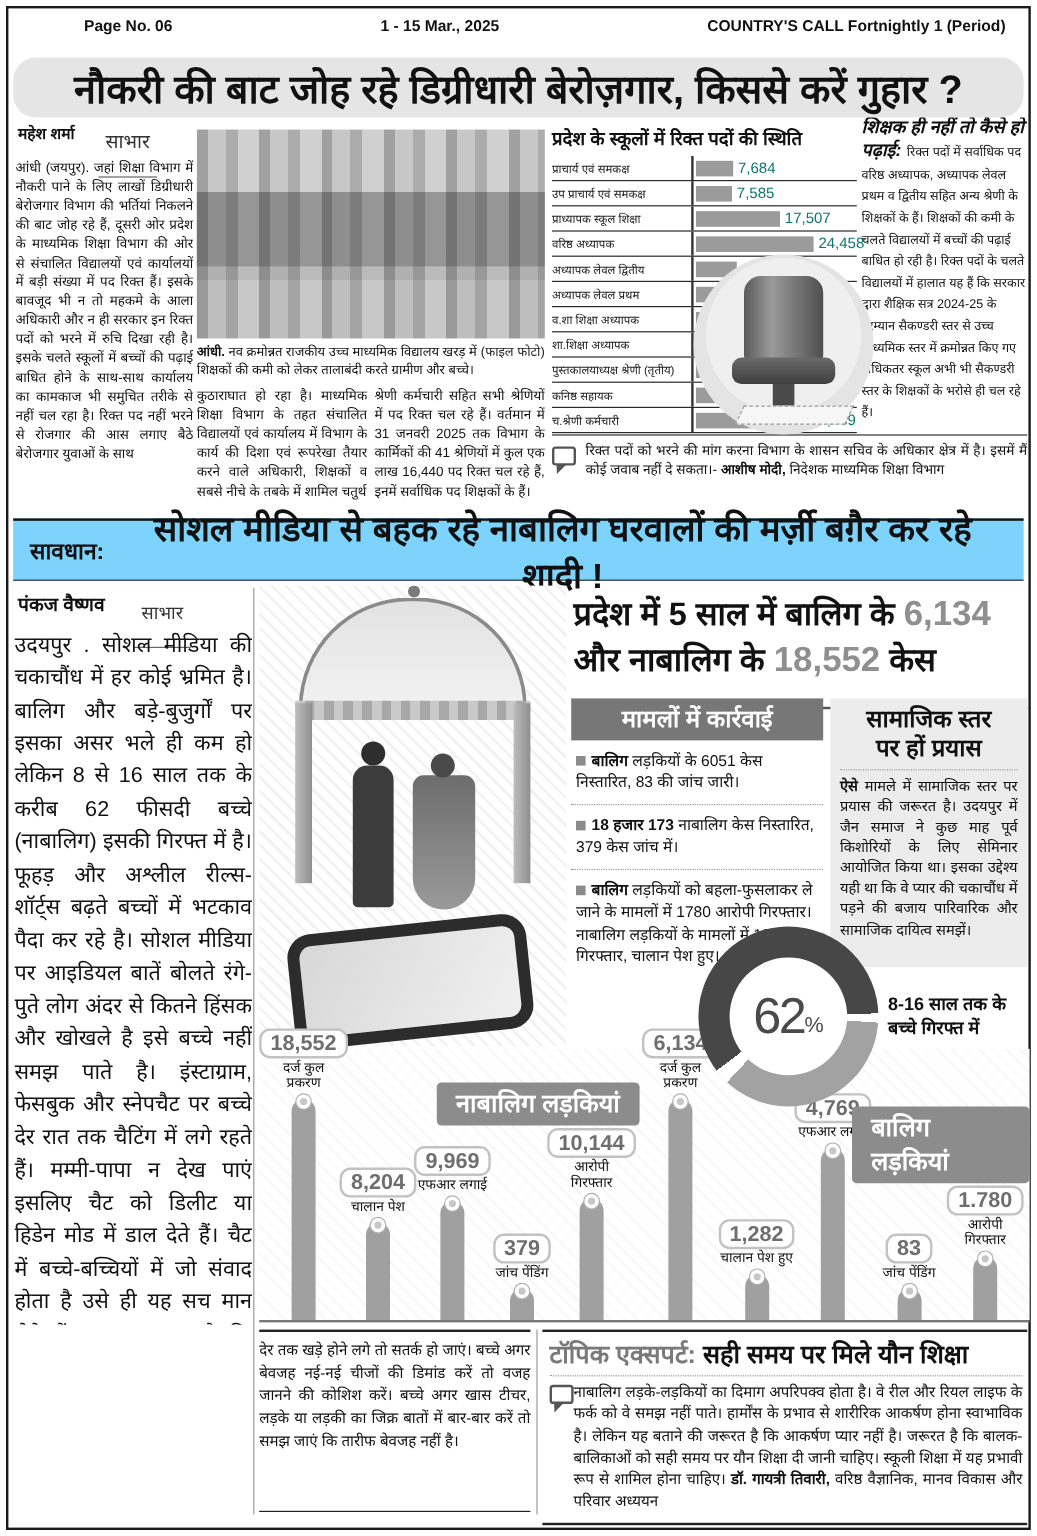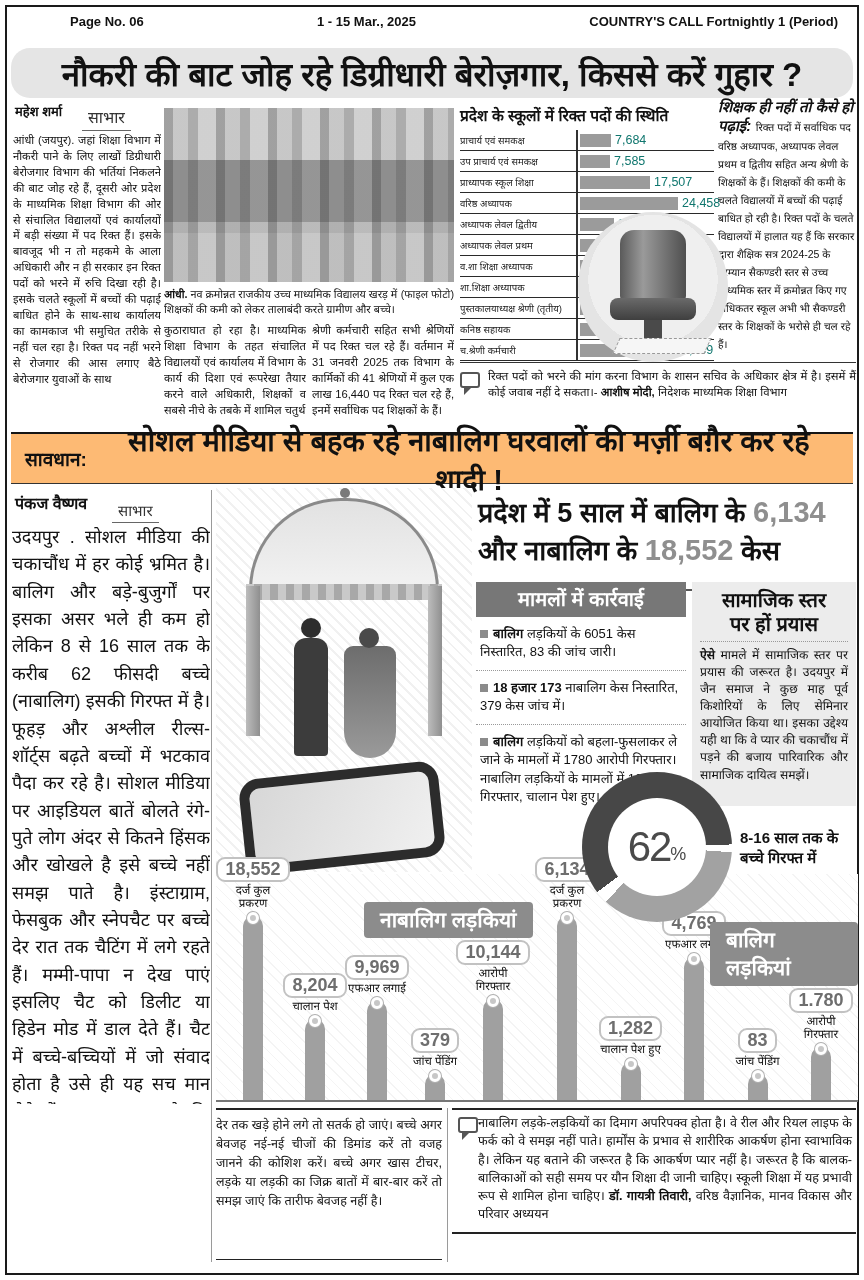--- a/index.html
+++ b/index.html
@@ -4,27 +4,27 @@
 <style>
   * { margin:0; padding:0; box-sizing:border-box; }
   html,body { background:#fff; }
   body { font-family:"Liberation Sans","DejaVu Sans",sans-serif; color:#111; }
   #page { position:relative; width:864px; height:1280px; background:#fff; overflow:hidden; }
   .frame { position:absolute; inset:5px; border:2px solid #1a1a1a; }
 
   
   .hdr { position:absolute; top:14px; left:26px; right:26px; display:flex; justify-content:space-between; font-weight:bold; font-size:13px;margin-left:44px; }
   .headline1 { position:absolute; top:48px; left:11px; right:11px; height:50px; background:#e5e5e5; display:flex; align-items:center; justify-content:center; font-size:33px; font-weight:bold;border-radius:19px; }
-  .headline2 { position:absolute; top:432px; left:11px; right:11px; height:52px; background:#fdba74; border-top:2px solid #151515; border-bottom:1px solid #333; display:flex; align-items:center; }
+  .headline2 { position:absolute; top:432px; left:11px; right:11px; height:52px; background:#7dd3fc; border-top:2px solid #151515; border-bottom:1px solid #333; display:flex; align-items:center; }
   .kicker { font-size:19px; font-weight:bold; margin:0 14px 0 14px; }
   .hl2main { font-size:29px; font-weight:bold; flex:1; text-align:center; padding-right:16px; }
 
   
   .byline { position:absolute; font-weight:bold; font-size:13px; }
-  .stamp { position:absolute; font-size:16px; color:#333; border-bottom:1px solid #666; padding:0 6px 2px 6px; }
+  .stamp { position:absolute; font-size:16px; color:#333; border-bottom:1px solid #666; padding:0 6px 19px 6px; }
   .bodytxt { text-align:justify; font-size:11.2px; line-height:1.42; overflow:hidden; }
   .a1col1 { position:absolute; top:133px; left:13px; width:148px; height:268px; }
   .photo { position:absolute; top:108px; left:164px; width:290px; height:174px;
     background:
       repeating-linear-gradient(90deg, rgba(70,70,70,.38) 0 9px, rgba(150,150,150,.25) 9px 24px, rgba(90,90,90,.35) 24px 34px, rgba(190,190,190,.3) 34px 52px),
       linear-gradient(#d8d8d8 0 30%, #b9b9b9 30% 72%, #cccccc 72% 100%); }
   .photo .band { position:absolute; top:52px; left:0; right:0; height:62px; background:rgba(40,40,40,.25); }
   .caption { position:absolute; top:287px; left:164px; width:290px; font-size:10.8px; line-height:1.35; }
   .caption .cb { font-weight:bold; }
   .caption .cr { float:right; color:#222; }
@@ -374,20 +374,23 @@
           <div class="bdot"></div>
           <div class="vbar2" style="height:53px"></div>
         </div>
       </div>
   </div>
 
   <div class="colbottom">देर तक खड़े होने लगे तो सतर्क हो जाएं। बच्चे अगर बेवजह नई-नई चीजों की डिमांड करें तो वजह जानने की कोशिश करें। बच्चे अगर खास टीचर, लड़के या लड़की का जिक्र बातों में बार-बार करें तो समझ जाएं कि तारीफ बेवजह नहीं है।</div>
   <div class="vrule" style="left:447px; top:1108px; height:154px;"></div>
 
   <div class="expert">
+    <div class="extitle">
+      <span class="gray">टॉपिक एक्सपर्ट:</span><span> सही समय पर मिले यौन शिक्षा</span>
+    </div>
     <div class="exbody">
       <div class="qicon"></div>
       <div class="extxt">
         <span>नाबालिग लड़के-लड़कियों का दिमाग अपरिपक्व होता है। वे रील और रियल लाइफ के फर्क को वे समझ नहीं पाते। हार्मोंस के प्रभाव से शारीरिक आकर्षण होना स्वाभाविक है। लेकिन यह बताने की जरूरत है कि आकर्षण प्यार नहीं है। जरूरत है कि बालक-बालिकाओं को सही समय पर यौन शिक्षा दी जानी चाहिए। स्कूली शिक्षा में यह प्रभावी रूप से शामिल होना चाहिए। </span><span class="qb">डॉ. गायत्री तिवारी,</span><span> वरिष्ठ वैज्ञानिक, मानव विकास और परिवार अध्ययन</span>
       </div>
     </div>
   </div>
 </div>
 
 </body></html>

